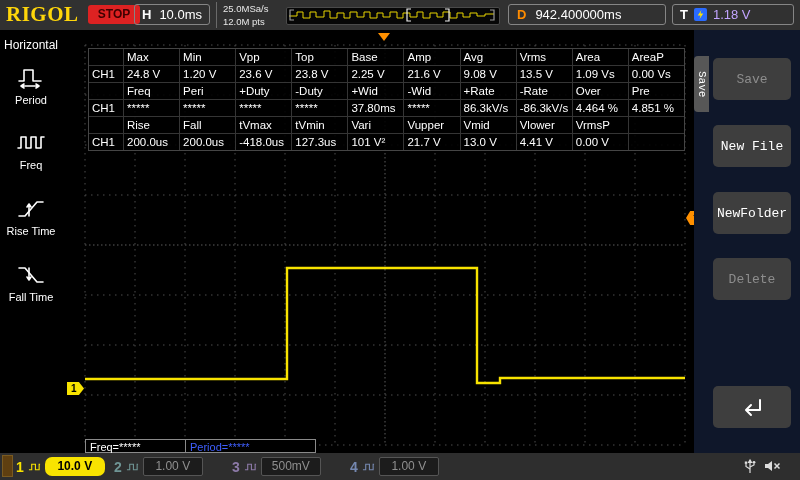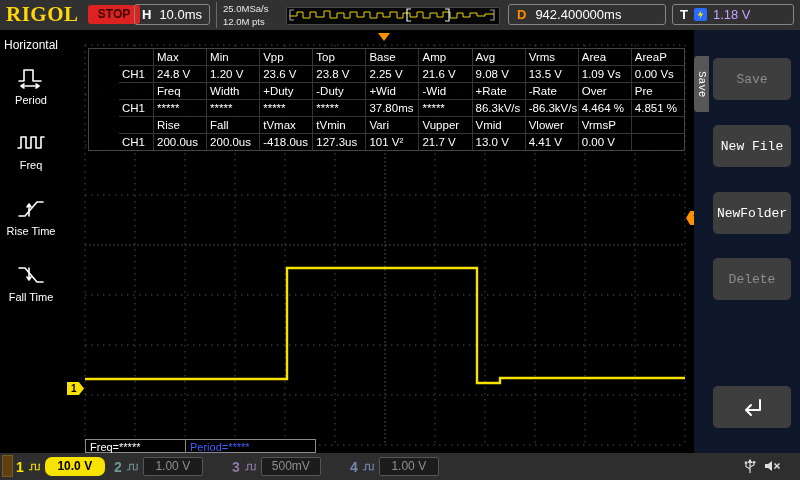--- a/index.html
+++ b/index.html
@@ -41,21 +41,21 @@
   .grid-line{stroke:#4d4d4d;stroke-width:1;stroke-dasharray:1.5 4.5;}
   .grid-line.center{stroke:#5d5d5d;stroke-dasharray:1.5 2.5;}
   .waveform{fill:none;stroke:#f8e300;stroke-width:2.4;}
   .trig-pos{position:absolute;left:316px;top:3px;width:0;height:0;
         border-left:6px solid transparent;border-right:6px solid transparent;border-top:8px solid #ff9000;}
   .ch1-marker{position:absolute;left:5px;top:352px;width:17px;height:13px;background:#f8e300;
         clip-path:polygon(0 0,70% 0,100% 50%,70% 100%,0 100%);
         color:#000;font-size:10px;font-weight:bold;line-height:13px;padding-left:4px;box-sizing:border-box;}
   .meas-table{position:absolute;left:26px;top:18px;width:597px;background:rgba(0,0,0,.88);
         border:1px solid #454545;box-sizing:border-box;color:#fff;font-size:11.5px;}
-  .m-row{display:flex;height:16px;line-height:16px;margin-left:30px;}
+  .m-row{display:flex;height:16px;line-height:16px;}
   .m-row + .m-row{border-top:1px solid #353535;}
   .m-ch{width:34px;padding-left:3px;box-sizing:border-box;}
   .m-cell{flex:1;padding-left:3px;border-left:1px solid #353535;white-space:nowrap;overflow:hidden;box-sizing:border-box;}
   .freq-box{position:absolute;left:23px;top:409px;width:101px;height:14px;border:1px solid #8a8a8a;background:#000;
         color:#fff;font-size:11px;line-height:14px;padding-left:4px;box-sizing:border-box;}
   .period-box{position:absolute;left:123px;top:409px;width:131px;height:14px;border:1px solid #8a8a8a;background:#000;
         color:#3f5fff;font-size:11px;line-height:14px;padding-left:4px;box-sizing:border-box;}
 
   
   .trig-level{position:absolute;left:686px;top:211px;width:15px;height:14px;background:#ff9000;
@@ -218,21 +218,21 @@
           <div class="m-cell">2.25 V</div>
           <div class="m-cell">21.6 V</div>
           <div class="m-cell">9.08 V</div>
           <div class="m-cell">13.5 V</div>
           <div class="m-cell">1.09 Vs</div>
           <div class="m-cell">0.00 Vs</div>
         </div>
         <div class="m-row">
           <div class="m-ch"></div>
           <div class="m-cell">Freq</div>
-          <div class="m-cell">Width</div>
+          <div class="m-cell">Peri</div>
           <div class="m-cell">+Duty</div>
           <div class="m-cell">-Duty</div>
           <div class="m-cell">+Wid</div>
           <div class="m-cell">-Wid</div>
           <div class="m-cell">+Rate</div>
           <div class="m-cell">-Rate</div>
           <div class="m-cell">Over</div>
           <div class="m-cell">Pre</div>
         </div>
         <div class="m-row">

